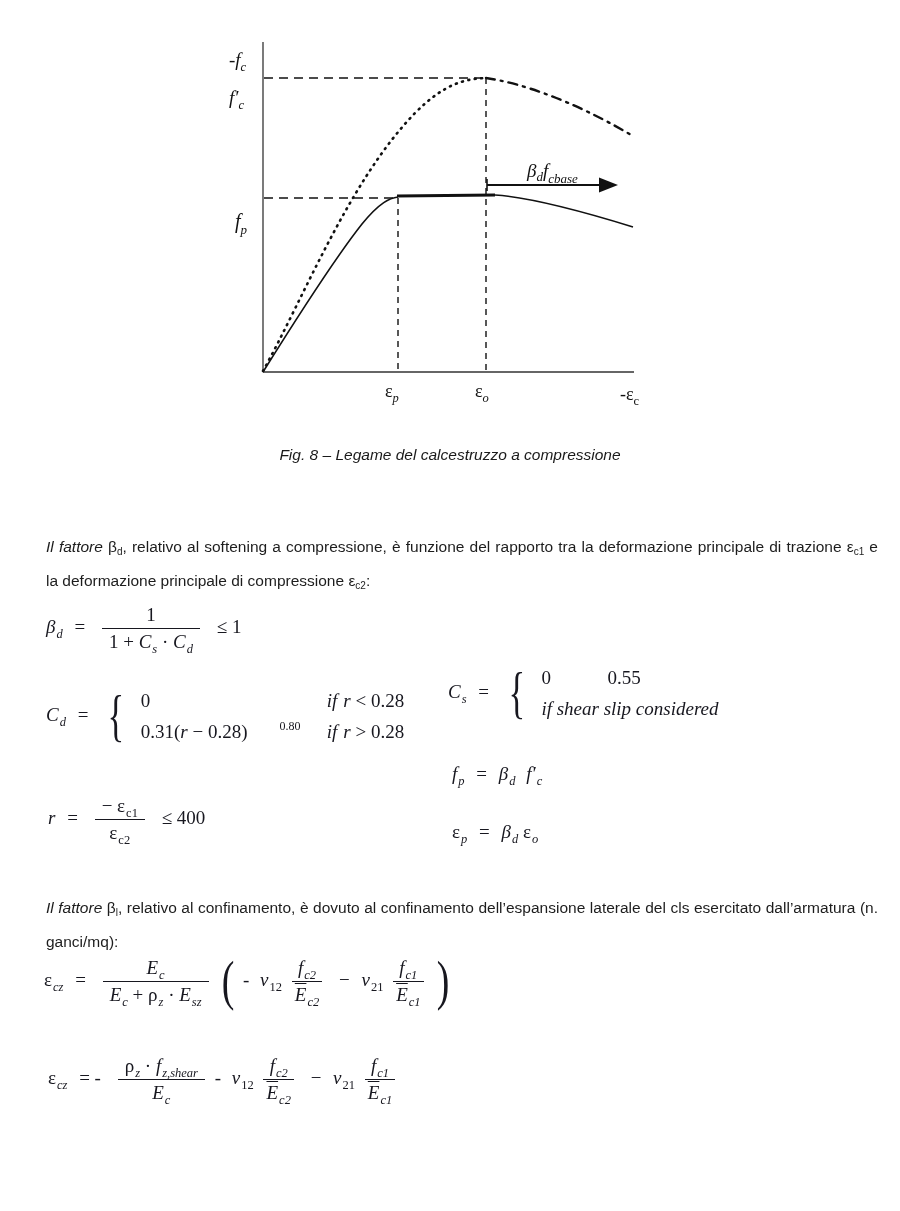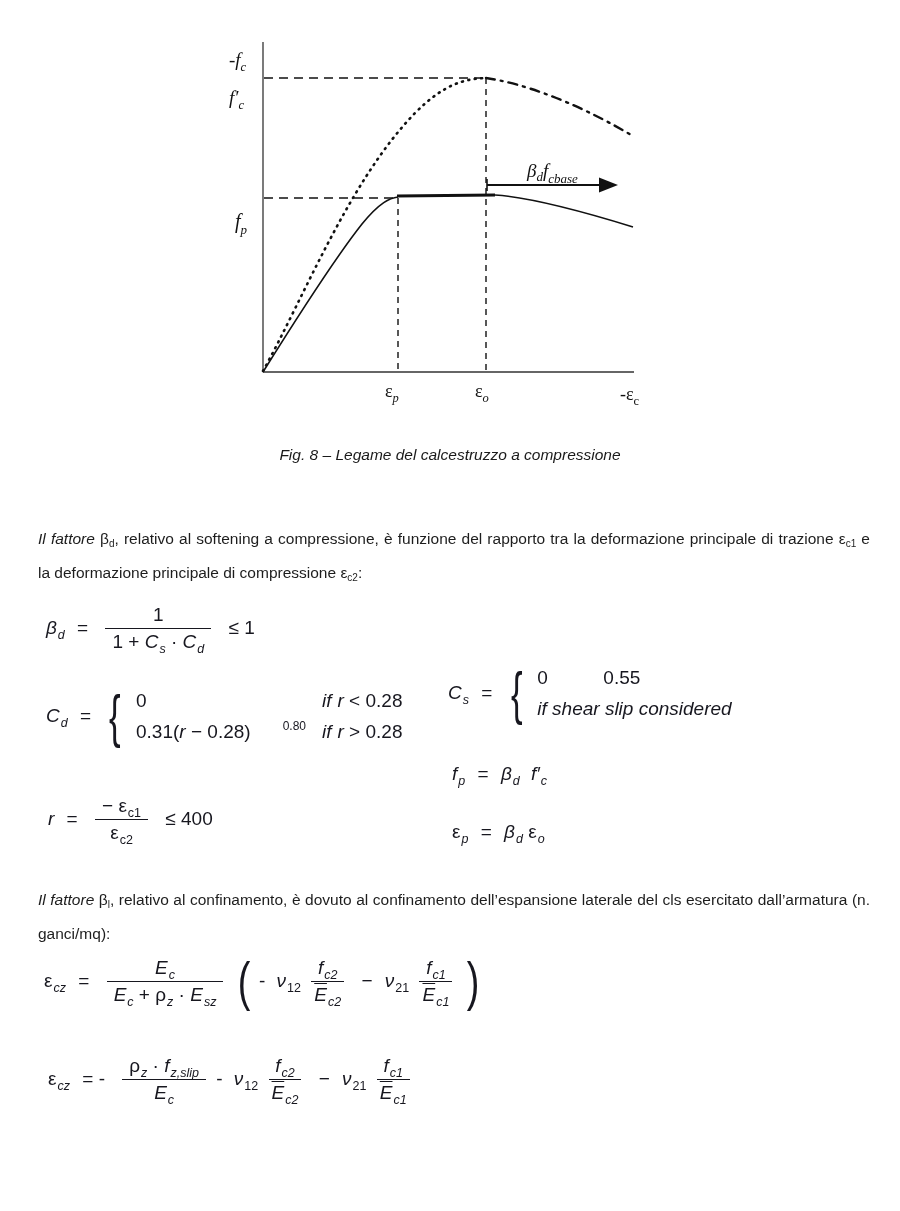--- a/index.html
+++ b/index.html
@@ -9,28 +9,28 @@
   }
   .it{font-style:italic;}
   
   #fig-svg{position:absolute;left:0;top:0;}
   .caption{
     position:absolute;left:0;top:446px;width:900px;text-align:center;
     font-size:15.5px;font-style:italic;color:#1a1a1a;
   }
   
   .para{
-    position:absolute;left:38px;width:832px;margin:0;
+    position:absolute;left:38px;width:832px;margin:8px;
     font-size:15.5px;line-height:28.5px;text-align:justify;color:#1d1d1d;
   }
   .psub{font-size:10px;vertical-align:-3px;}
   
   .formula{
     position:absolute;white-space:nowrap;
-    font-family:Liberation Sans, sans-serif;font-size:19px;color:#17171f;
+    font-family:Liberation Serif, serif;font-size:19px;color:#17171f;
   }
   .fsub{font-size:12.5px;font-style:italic;position:relative;top:5px;margin-left:1px;}
   .fsubn{font-size:12.5px;position:relative;top:5px;margin-left:1px;}
   .sup{font-size:12px;position:relative;top:-8px;padding-left:32px;}
   .op{margin:0 7px;}
   .sp{margin-left:6px;}
   .frac{display:inline-block;vertical-align:middle;text-align:center;margin:0 5px;}
   .frac .num{display:block;padding:0 7px 2px;}
   .frac .den{display:block;border-top:1.3px solid #17171f;padding:2px 7px 0;}
   .frac.tight .num{padding:0 3px 2px;}
@@ -163,21 +163,21 @@
     <span class="num"><span class="it">f</span><span class="fsub">c1</span></span>
     <span class="den"><span class="it ebar">E</span><span class="fsub">c1</span></span>
   </span>
   <span class="paren">)</span>
 </div>
 
 <div class="formula" style="left:48px;top:1055px">
   <span>ε</span><span class="fsub">cz</span>
   <span class="op">= -</span>
   <span class="frac">
-    <span class="num"><span>ρ</span><span class="fsub">z</span><span> · </span><span class="it">f</span><span class="fsub">z,slip</span></span>
+    <span class="num"><span>ρ</span><span class="fsub">z</span><span> · </span><span class="it">f</span><span class="fsub">z,shear</span></span>
     <span class="den"><span class="it">E</span><span class="fsub">c</span></span>
   </span>
   <span>-</span>
   <span class="it sp">ν</span><span class="fsubn">12</span>
   <span class="frac tight">
     <span class="num"><span class="it">f</span><span class="fsub">c2</span></span>
     <span class="den"><span class="it ebar">E</span><span class="fsub">c2</span></span>
   </span>
   <span class="op">−</span>
   <span class="it">ν</span><span class="fsubn">21</span>

